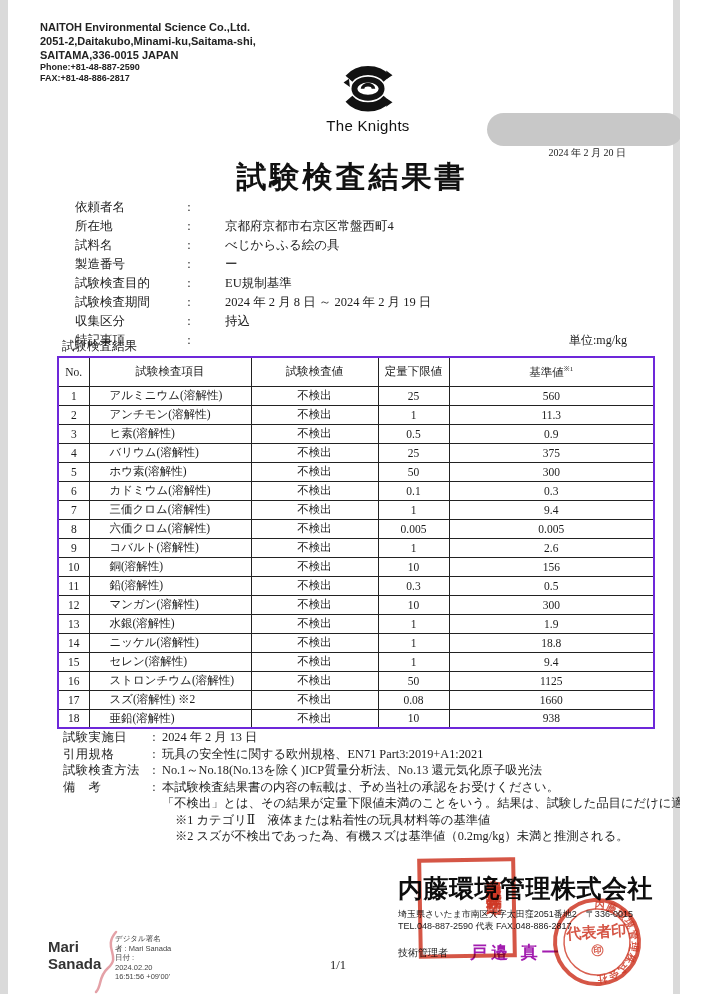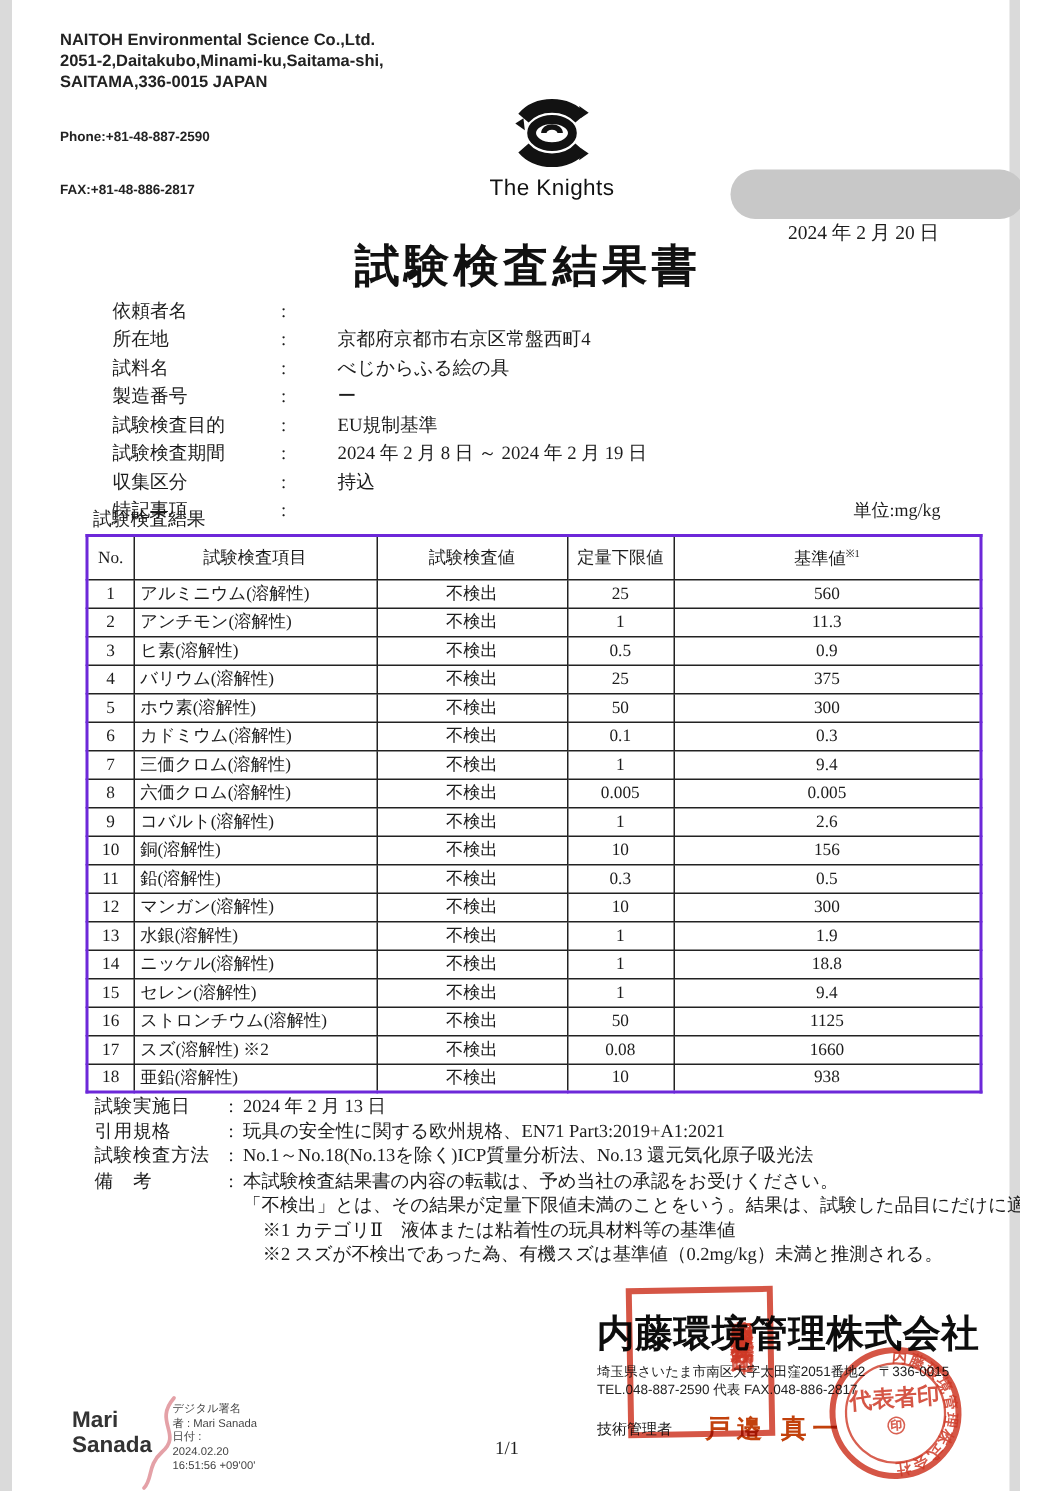--- a/index.html
+++ b/index.html
@@ -3,63 +3,63 @@
 <meta charset="utf-8">
 <style>
   * { margin:0; padding:0; box-sizing:border-box; }
   body { background:#ffffff; font-family:"Liberation Serif","DejaVu Serif",serif; }
   .page { position:relative; width:680px; height:994px; background:#ffffff; color:#1c1c1c; overflow:hidden; }
   .gutter { position:absolute; top:0; bottom:0; background:#dadada; }
   .gutter.left { left:0; width:8px; }
   .gutter.right { right:0; width:7px; }
 
   .letterhead { position:absolute; left:40px; top:20px; font-family:"Liberation Sans","DejaVu Sans",sans-serif; font-weight:700; font-size:11px; line-height:14px; color:#222; }
-  .letterhead .small { font-size:9px; line-height:11px;margin-top:24px; }
+  .letterhead .small { font-size:9px; line-height:11px; }
 
   .logo { position:absolute; left:308px; top:56px; width:120px; text-align:center; }
   .logo svg { display:block; margin:0 auto; }
   .logo-caption { font-family:"Liberation Sans","DejaVu Sans",sans-serif; font-size:15px; color:#111; margin-top:1px; letter-spacing:0.3px; }
 
   .redaction { position:absolute; left:487px; top:113px; width:196px; height:33px; background:#c8c8c8; border-radius:17px; }
-  .issue-date { position:absolute; right:54px; top:146px; font-size:13px; }
+  .issue-date { position:absolute; right:54px; top:146px; font-size:10px; }
 
   .doc-title { position:absolute; left:0; top:157px; width:704px; text-align:center; font-family:"Liberation Sans","DejaVu Sans",sans-serif; font-weight:700; font-size:30px; letter-spacing:3px; color:#111; }
 
   .info-block { position:absolute; left:75px; top:198px; font-size:12.5px; line-height:19px; }
   .info-row { display:flex; white-space:nowrap;gap:28px; }
   .info-row .label { width:78px; }
   .info-row .colon { width:16px; text-align:center; }
 
   .section-label { position:absolute; left:62px; top:338px; font-size:12.5px; }
   .unit-label { position:absolute; right:53px; top:332px; font-size:12px; }
 
   table.results { position:absolute; left:57px; top:356px; width:596px; border-collapse:collapse; font-size:11.5px; table-layout:fixed; }
   table.results th, table.results td { border:1px solid #222; font-weight:normal; padding:0 2px; }
   table.results { border:2px solid #6d28d9; }
   table.results thead th { height:29px; text-align:center; }
   table.results tbody td { height:19px; text-align:center; }
-  table.results tbody td.item { text-align:left; padding-left:4px; }
+  table.results tbody td.item { text-align:left; padding-left:20px; }
   table.results sup { font-size:7px; }
 
   .details-block { position:absolute; left:63px; top:729px; font-size:12.3px; line-height:16.5px; }
   .detail-row { display:flex; white-space:nowrap; }
   .detail-row .label { width:83px; letter-spacing:0.5px; }
   .detail-row .colon { width:16px; text-align:center; }
   .notes { margin-left:99px; }
   .note { white-space:nowrap; }
   .note:not(:first-child) { padding-left:13px; }
 
   .closing { position:absolute; left:57px; top:840px; font-size:12.8px; white-space:nowrap; }
 
   .issuer { position:absolute; left:398px; top:872px; width:300px; }
   .issuer-name { font-family:"Liberation Sans","DejaVu Sans",sans-serif; font-weight:700; font-size:25px; letter-spacing:0.5px; color:#0d0d0d; white-space:nowrap; }
   .issuer-addr { font-family:"Liberation Sans","DejaVu Sans",sans-serif; font-size:9px; line-height:12px; margin-top:3px; color:#222; white-space:nowrap; }
   .manager { margin-top:9px; display:flex; align-items:center; }
   .manager-label { font-family:"Liberation Sans","DejaVu Sans",sans-serif; font-size:10px; color:#222; }
-  .manager-name { font-family:"Liberation Sans","DejaVu Sans",sans-serif; font-weight:700; font-size:17px; margin-left:22px; letter-spacing:4px; color:#c2410c; }
+  .manager-name { font-family:"Liberation Sans","DejaVu Sans",sans-serif; font-weight:700; font-size:17px; margin-left:22px; letter-spacing:4px; color:#a21caf; }
 
   .seal-square { position:absolute; left:418px; top:858px; width:98px; height:100px; border:4px solid rgba(206,56,38,0.85);
     color:rgba(206,56,38,0.8); writing-mode:vertical-rl; font-size:15.5px; line-height:1.55; letter-spacing:2px;
     padding:4px 6px; mix-blend-mode:multiply; transform:rotate(-1deg); font-weight:700; }
   .seal-round { position:absolute; left:551px; top:896px; width:92px; height:92px; mix-blend-mode:multiply; transform:rotate(-4deg); }
 
   .sig-area { position:absolute; left:48px; top:938px; }
   .sig-name { font-family:"Liberation Sans","DejaVu Sans",sans-serif; font-size:15px; font-weight:600; color:#333; line-height:17px; }
   .sig-squiggle { position:absolute; left:44px; top:-8px; }
   .sig-details { position:absolute; left:67px; top:-4px; width:120px; font-family:"Liberation Sans","DejaVu Sans",sans-serif; font-size:7.5px; line-height:9.5px; color:#444; }

